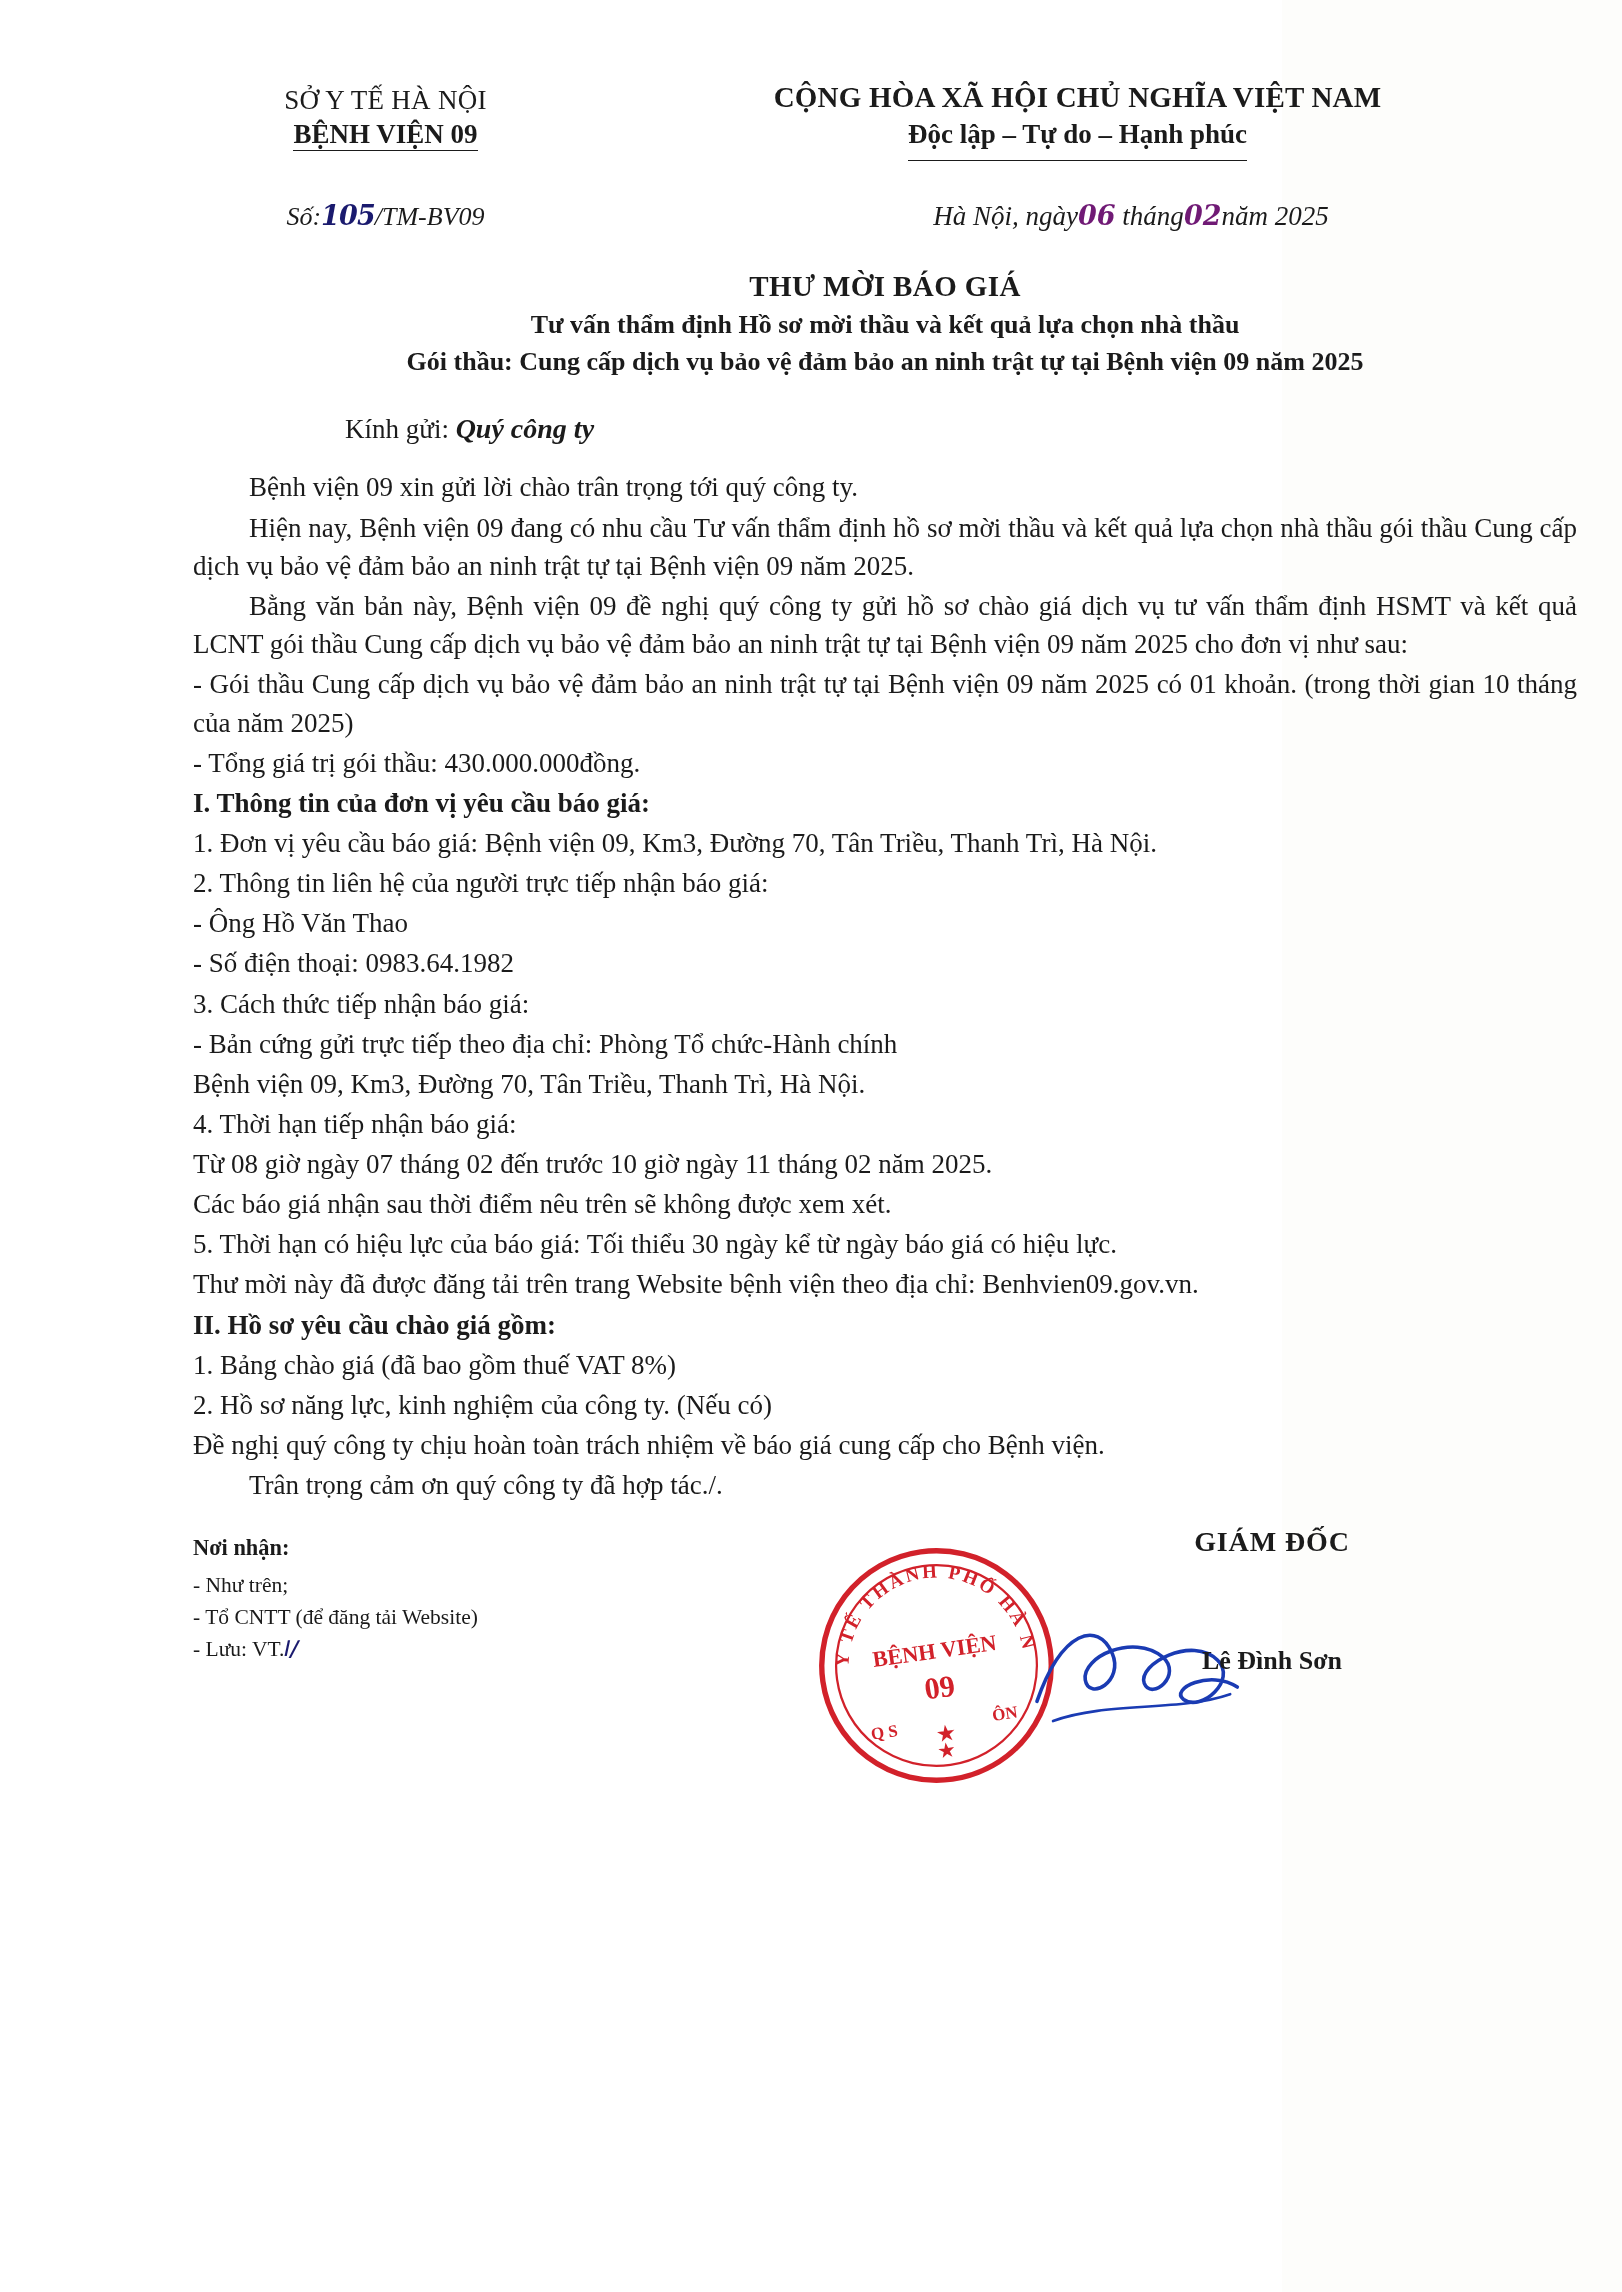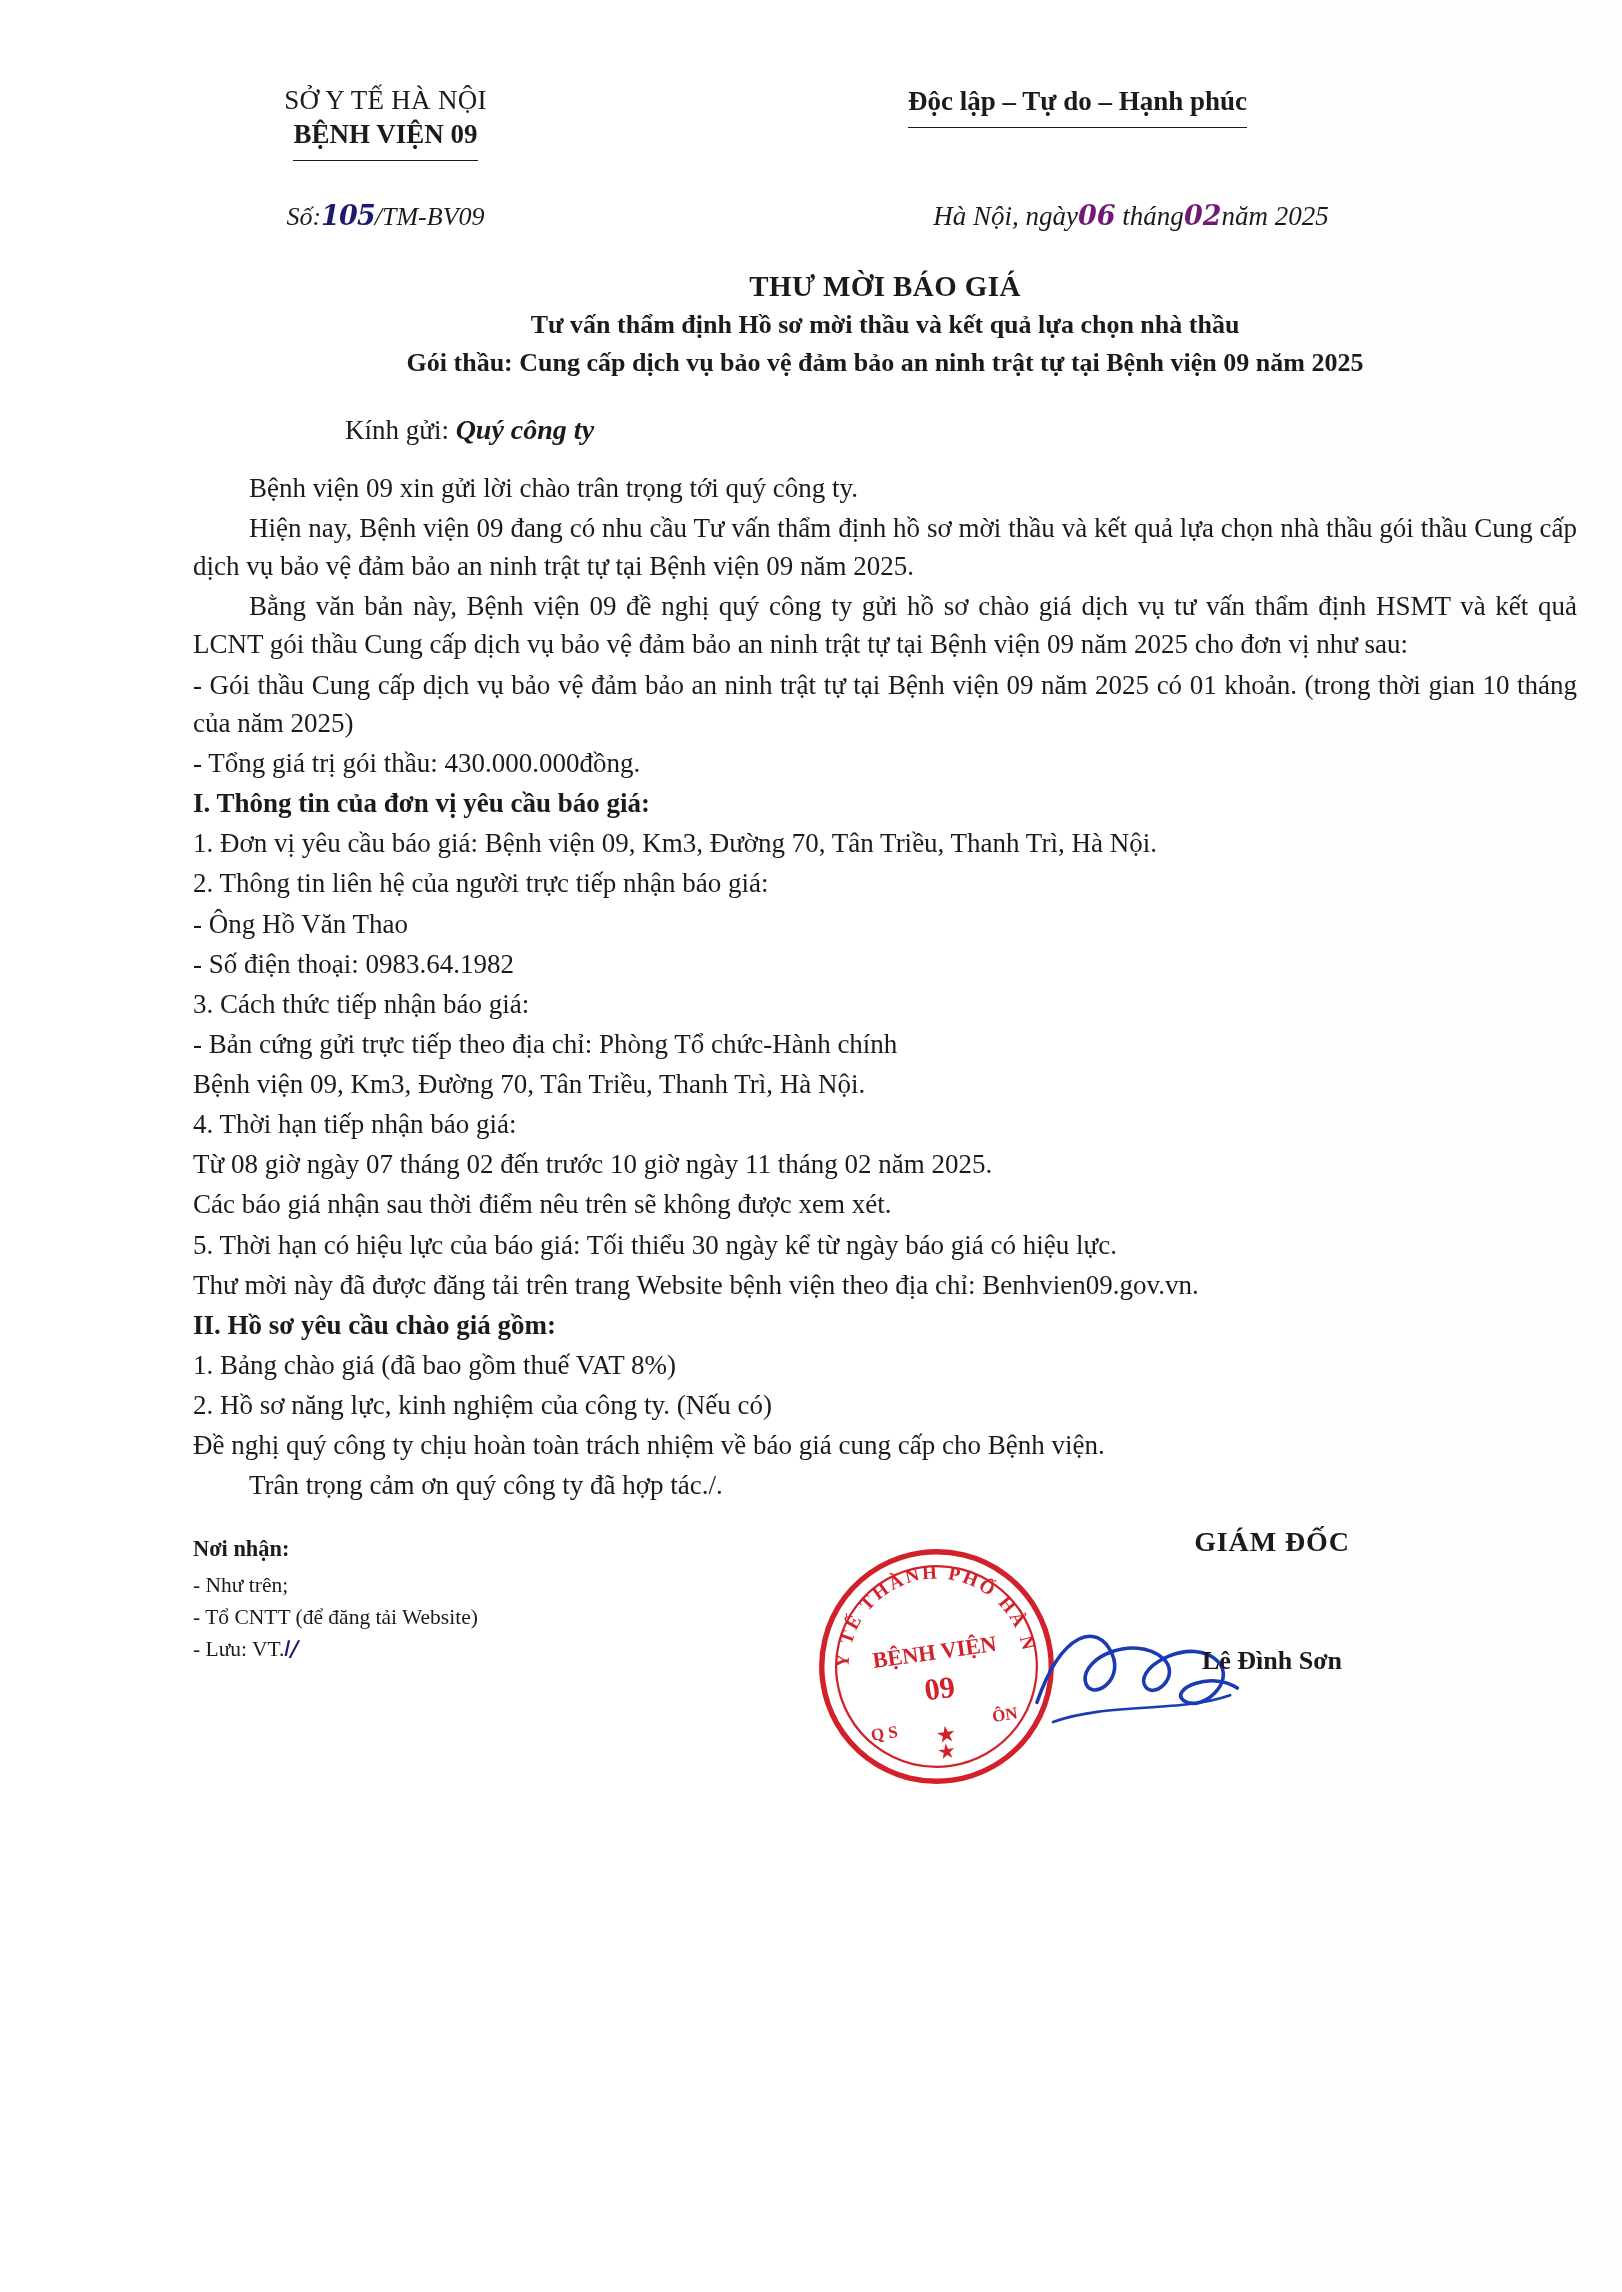--- a/index.html
+++ b/index.html
@@ -51,21 +51,21 @@
   }
   .org-line1 {
     font-size: 27px;
     letter-spacing: 0.3px;
   }
   .org-line2 {
     font-size: 27px;
     font-weight: bold;
     display: inline-block;
     border-bottom: 1.8px solid #1b1b1b;
-    padding-bottom: 10px;
+    padding-bottom: 0;
     margin-top: 3.6px;
   }
   .nation-line1 {
     font-size: 29px;
     font-weight: bold;
     letter-spacing: 0.2px;
   }
   .nation-line2 {
     font-size: 27px;
     font-weight: bold;
@@ -237,20 +237,21 @@
 <div class="page">
   <div class="sheet">
     <div class="content">
 
       <div class="header">
         <div class="header-left">
           <div class="org-line1">SỞ Y TẾ HÀ NỘI</div>
           <div class="org-line2">BỆNH VIỆN 09</div>
         </div>
         <div class="header-right">
+          <div class="nation-line1">CỘNG HÒA XÃ HỘI CHỦ NGHĨA VIỆT NAM</div>
           <div class="nation-line2">Độc lập – Tự do – Hạnh phúc</div>
         </div>
       </div>
 
       <div class="meta-row">
         <div class="doc-number">
           <span>Số:</span><span class="hand">105</span><span>/TM-BV09</span>
         </div>
         <div class="doc-date">
           <span>Hà Nội, ngày</span><span class="hand">06</span>

